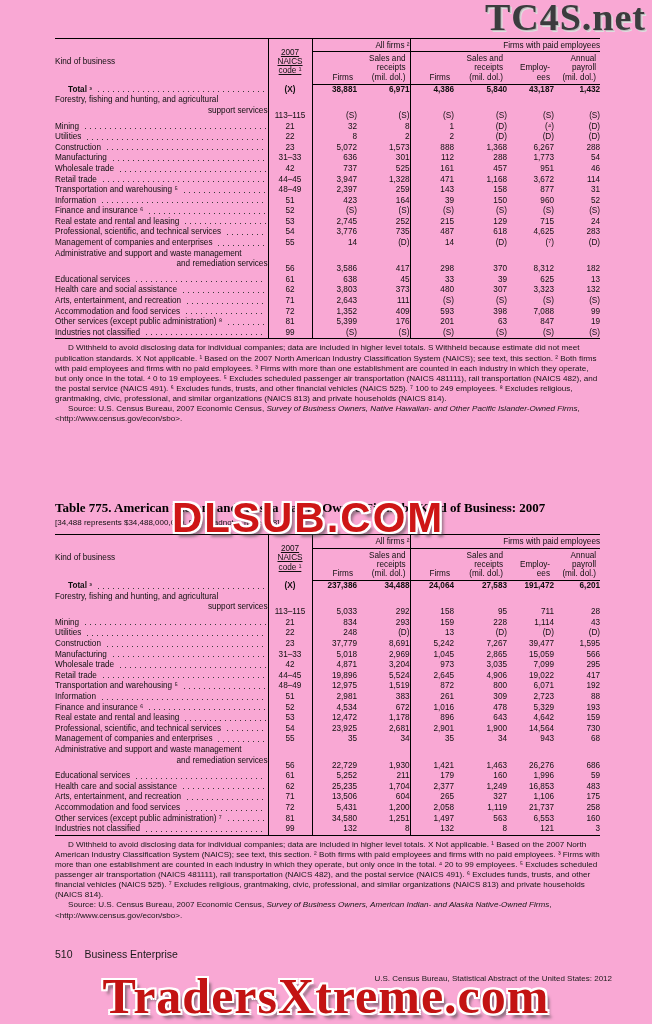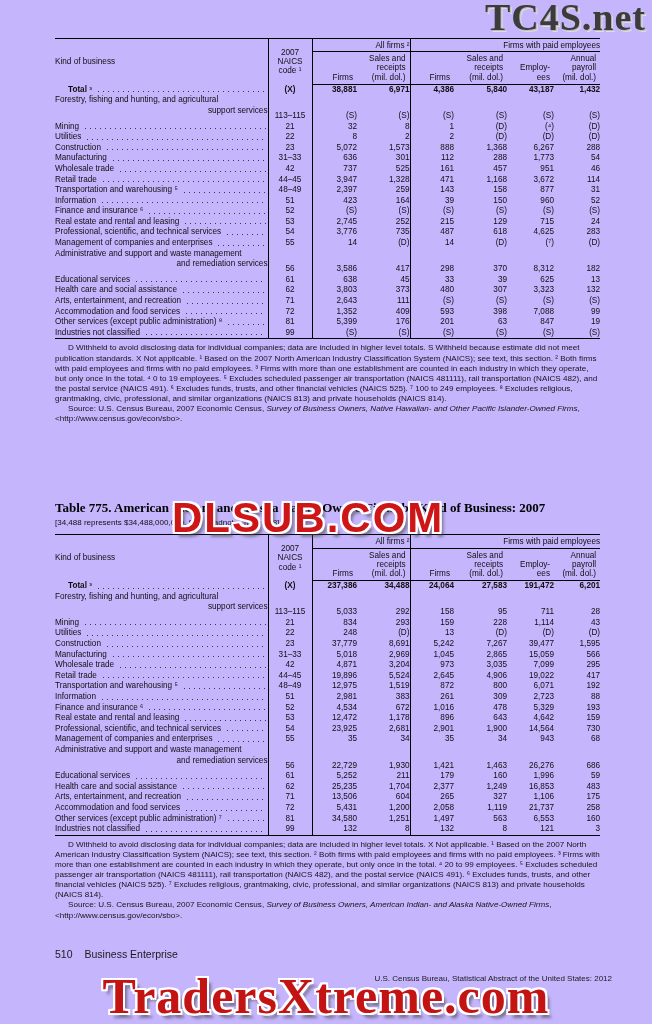--- a/index.html
+++ b/index.html
@@ -1,18 +1,18 @@
 <!DOCTYPE html>
 <html><head>
 <meta charset="utf-8">
 <style>
   * { margin:0; padding:0; box-sizing:border-box; }
   html,body { background:#ffffff; }
   .page {
-    position:relative; width:652px; height:1024px; background:#c4b5fd;
+    position:relative; width:652px; height:1024px; background:#f9a8d4;
     font-family:"Liberation Sans", sans-serif; color:#141414; overflow:hidden;
   }
   
   .wm-top {
     position:absolute; top:-4px; right:6px;
     font-family:"Liberation Serif", serif; font-weight:bold; font-size:38px; line-height:42px;
     color:#3c3c3e; letter-spacing:1px;
     text-shadow:1px 1px 0 #b9b9b9, 2px 2px 0 #dedede;
     z-index:30;
   }
@@ -45,21 +45,21 @@
   .headnote { font-size:8px; margin-top:3px; margin-bottom:7px; color:#111; }
   
   table.stat {
     border-collapse:collapse; table-layout:fixed; width:545px;
     border-top:1px solid #000; border-bottom:1px solid #000;
     font-size:8.2px; color:#101010;
   }
   .stat th { font-weight:normal; font-size:8.2px; line-height:1.12; }
   .pre { white-space:pre-line; }
   .h-kind   { text-align:left; vertical-align:middle; border-right:1px solid #000; }
-  .h-naics  { text-align:center; vertical-align:middle; border-right:1px solid #000; padding:2px 1px; }
+  .h-naics  { text-align:center; vertical-align:middle; border-right:1px solid #000; padding:2px 1px;text-decoration:underline; }
   .h-group  { text-align:right; vertical-align:middle; border-bottom:1px solid #000; padding:2px 0 1px 0; }
   .h-group.gsep { border-right:1px solid #000; }
   .h-sub    { text-align:right; vertical-align:bottom; padding:2px 4px 2px 0; border-bottom:1px solid #000; }
   .h-sub.bR { border-right:1px solid #000; }
   .stat tbody td { vertical-align:bottom; line-height:10.6px; height:10.6px; padding:0; }
   .c-label { border-right:1px solid #000; padding-left:1px; }
   .c-naics { border-right:1px solid #000; text-align:center; padding-right:2px; }
   .c-num   { text-align:right; padding-right:4px; }
   .c-num.col1 { border-right:1px solid #000; }
   tr.total td { font-weight:bold; }

